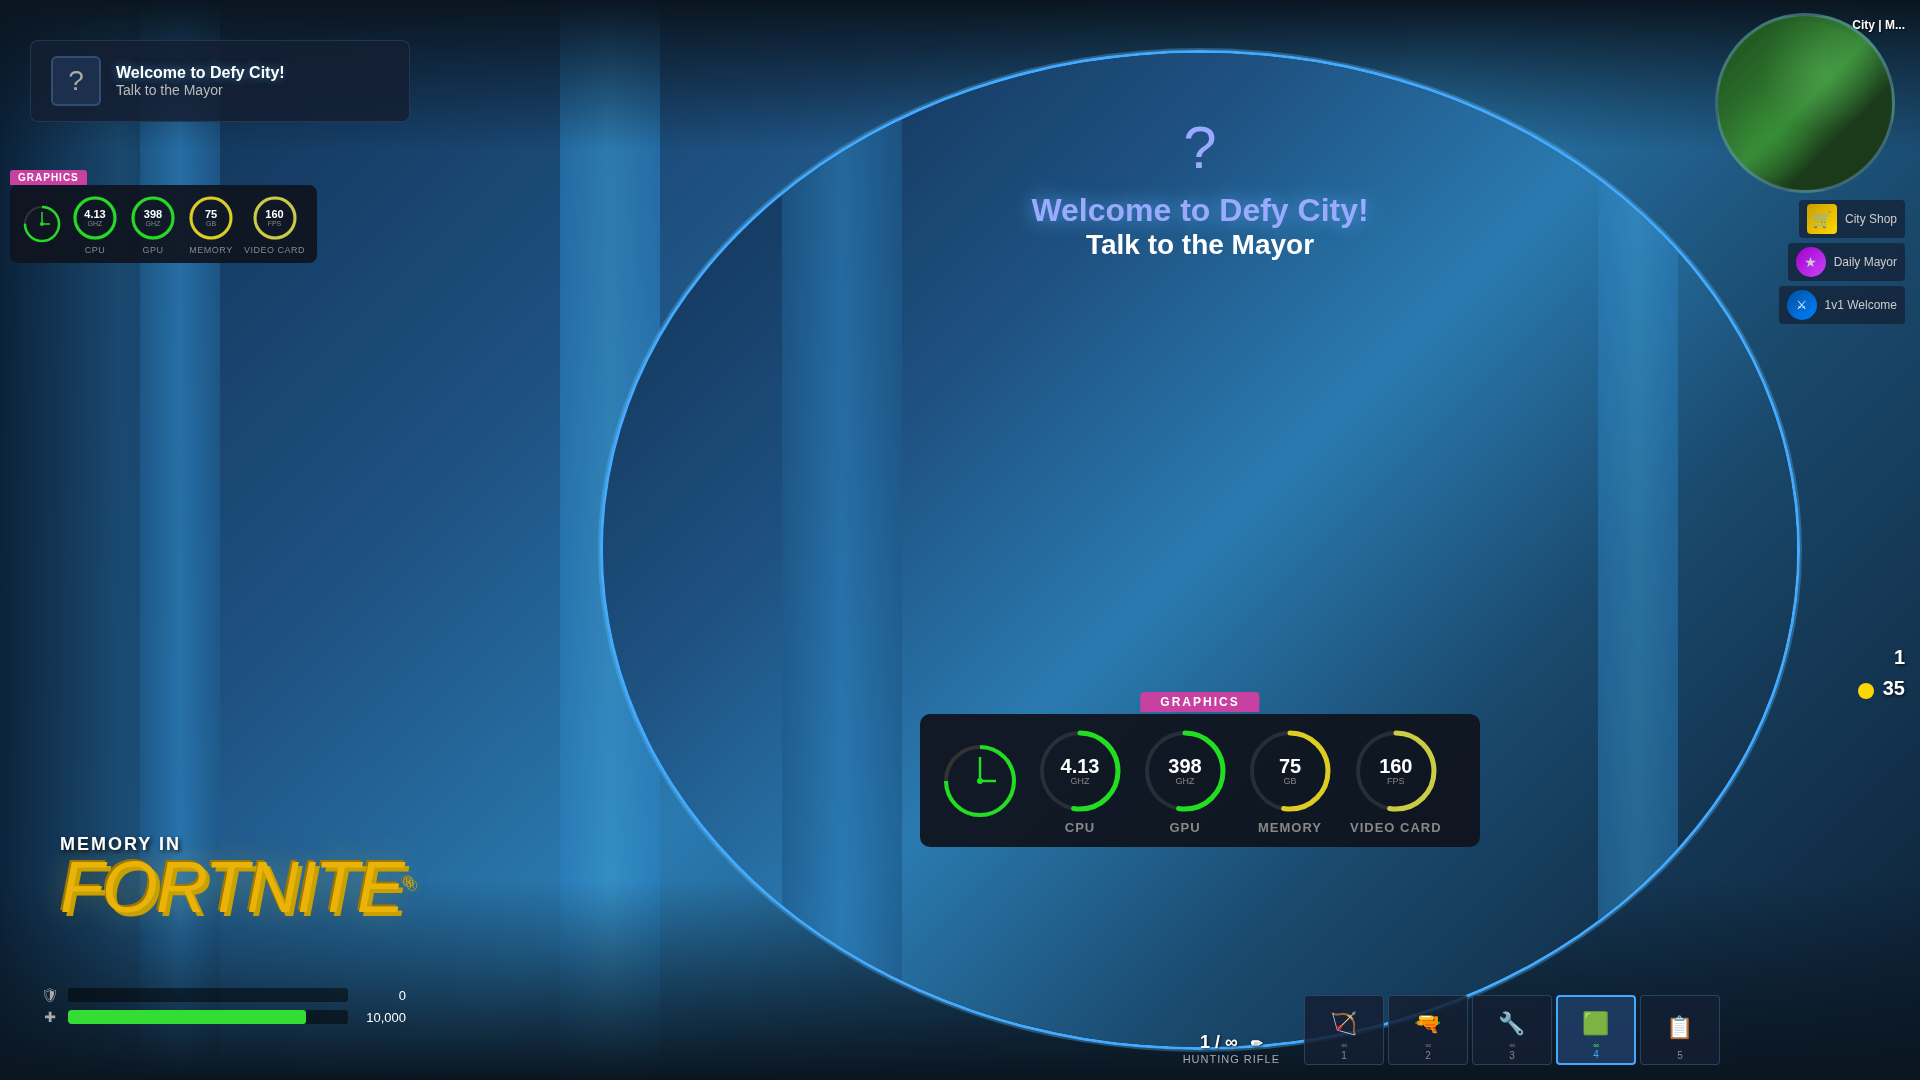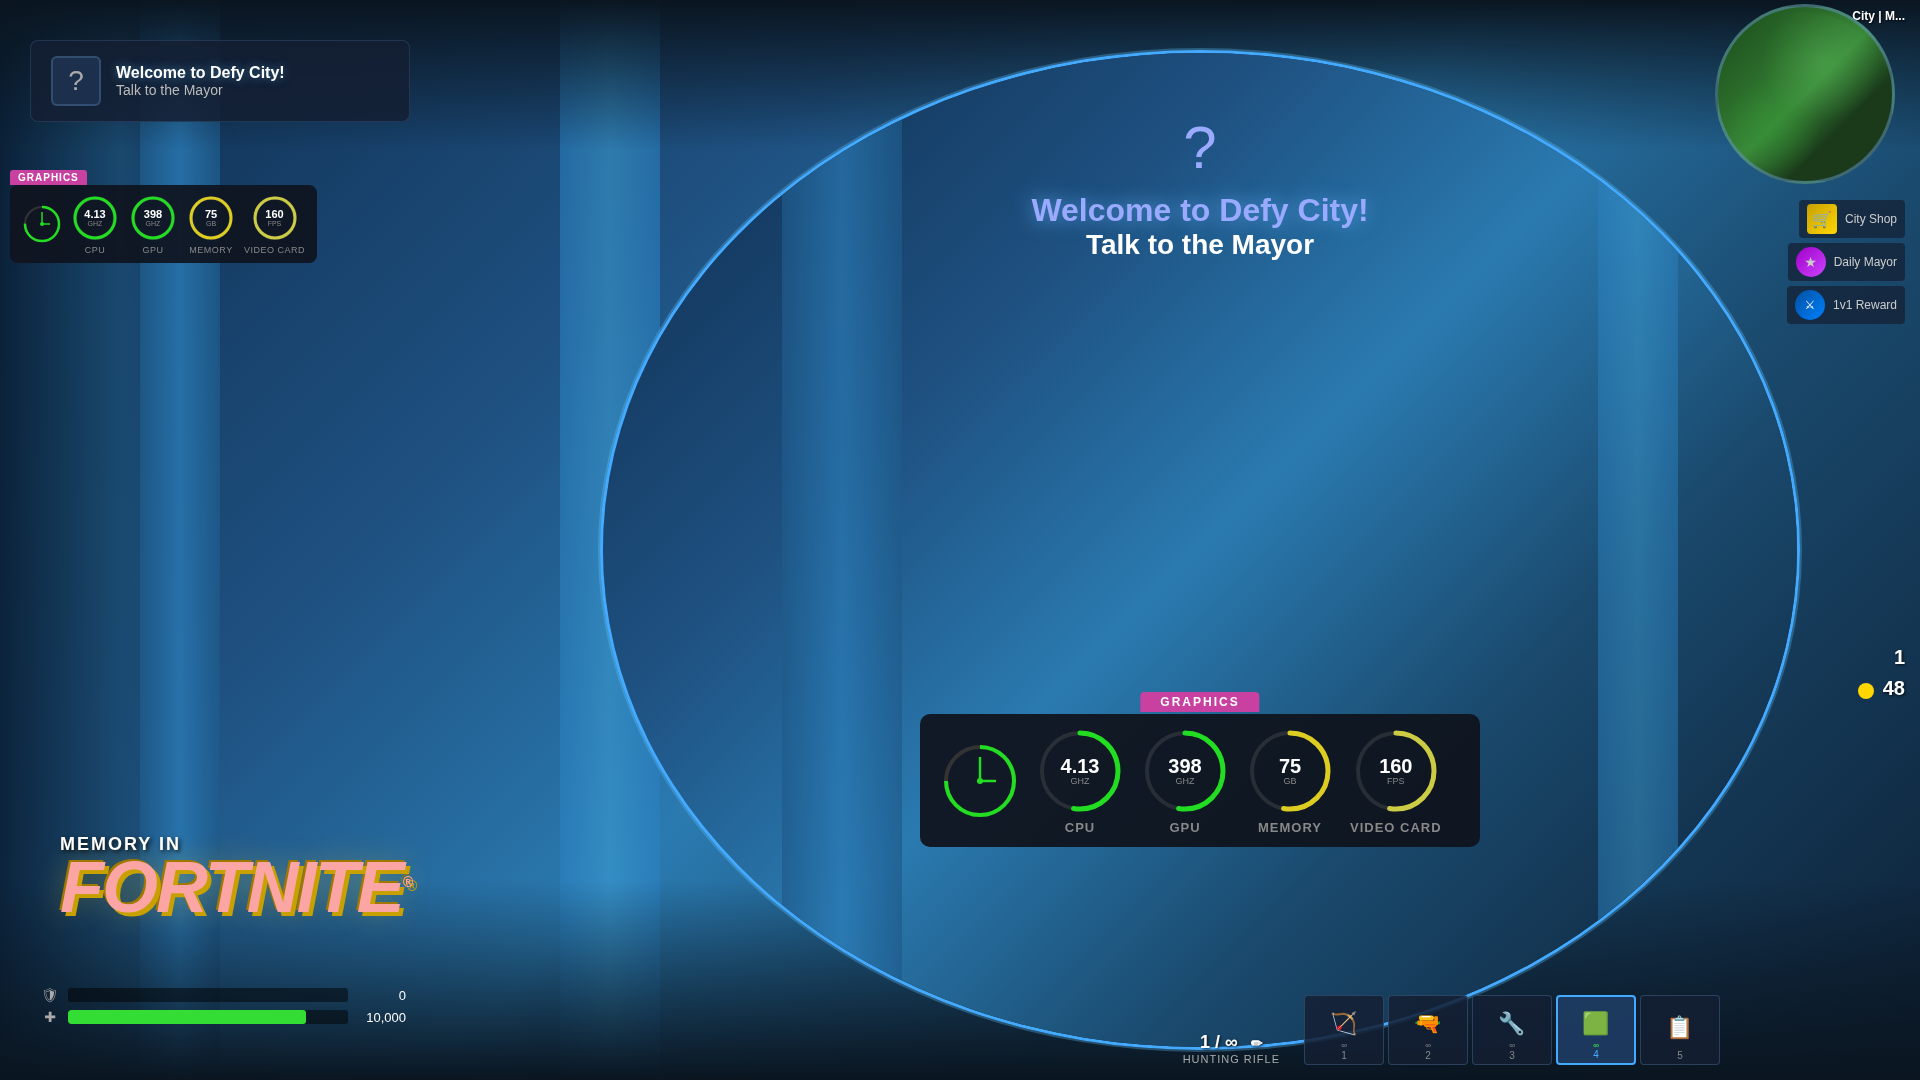--- a/index.html
+++ b/index.html
@@ -296,21 +296,21 @@
     .fortnite-brand {
       position: absolute;
       bottom: 160px; left: 60px;
     }
     .fortnite-created {
       font-size: 18px; font-weight: bold; color: #fff;
       letter-spacing: 2px;
       text-shadow: 2px 2px 4px rgba(0,0,0,0.8);
     }
     .fortnite-logo {
-      font-size: 72px; font-weight: 700; color: #fca5a5;
+      font-size: 72px; font-weight: 400; color: #eab308;
       letter-spacing: -2px;
       text-shadow: 4px 4px 0px #c8a000, -2px -2px 0px #a07800, 0 0 30px rgba(255,200,0,0.3);
       font-style: italic;
       line-height: 0.9;
     }
     .fortnite-reg {
       font-size: 14px; vertical-align: super;
     }
 
     
@@ -348,21 +348,21 @@
       border-radius: 3px;
     }
     .bar-value {
       font-size: 13px; color: #fff; min-width: 50px;
       text-align: right;
     }
 
     
     .minimap {
       position: absolute;
-      top: 4px; right: 15px;
+      top: 13px; right: 15px;
       width: 200px; height: 200px;
     }
     .minimap-circle {
       width: 180px; height: 180px;
       border-radius: 50%;
       background: linear-gradient(135deg, #1a4a1a 0%, #2a6a2a 30%, #3a8a3a 50%, #1a3a1a 70%);
       border: 3px solid rgba(100,150,200,0.5);
       overflow: hidden;
       position: relative;
       margin-left: 10px;
@@ -745,29 +745,29 @@
   <div class="icon-row">
     <div class="item-shop-icon">🛒</div>
     <span>City Shop</span>
   </div>
   <div class="icon-row">
     <div class="daily-reward-icon">★</div>
     <span>Daily Mayor</span>
   </div>
   <div class="icon-row">
     <div class="battle-icon">⚔</div>
-    <span>1v1 Reward</span>
+    <span>1v1 Welcome</span>
   </div>
 </div>
 
 <div class="right-hud">
   <div class="hud-number">1</div>
   <div>
     <span class="hud-gold"></span>
-    <span class="hud-number">48</span>
+    <span class="hud-number">35</span>
   </div>
 </div>
 
 <div class="inventory-bar">
   <div class="weapon-current">
     <div class="weapon-count">
       <span>1</span> / <span>∞</span>
       <span style="margin-left:8px; font-size:14px;">✏</span>
     </div>
     <div class="weapon-name">HUNTING RIFLE</div>

